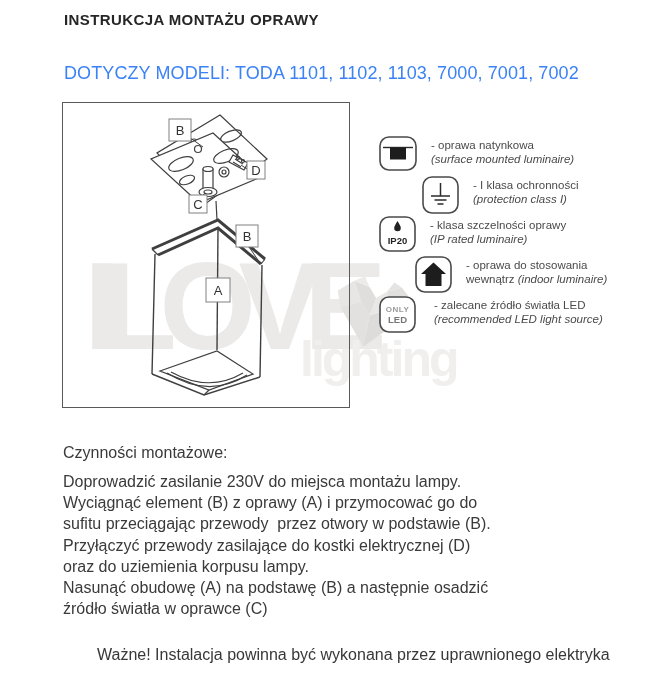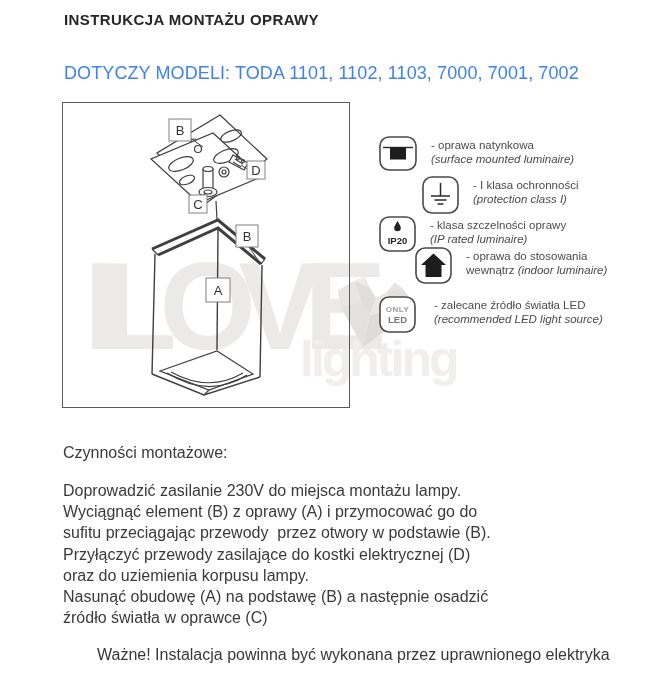--- a/index.html
+++ b/index.html
@@ -22,25 +22,25 @@
     border: 1.5px solid #5a5a5a; z-index: 1; background: transparent;
   }
   .diagram-frame svg { display: block; }
 
   .spec-row { display: flex; align-items: flex-start; gap: 14px; z-index: 2; }
   .spec-row .cap { width: 185px; font-size: 11.5px; line-height: 13.5px; color: #4a4a4a; padding-top: 3px; }
   .cap i { font-style: italic; }
   .row1 { left: 379px; top: 136px; }
   .row2 { left: 379px; top: 176px; margin-left: 43px; }
   .row3 { left: 379px; top: 216px; }
-  .row4 { left: 379px; top: 247px; padding-left: 36px; }
+  .row4 { left: 379px; top: 256px; padding-left: 36px; }
   .row5 { left: 379px; top: 296px; gap: 18px; }
 
   .steps-heading { left: 63px; top: 444px; font-size: 16px; color: #3a3a3a; z-index: 2; }
-  .steps { left: 63px; top: 471px; font-size: 16px; line-height: 21.2px; color: #3a3a3a; z-index: 2; margin-top: 9px; }
+  .steps { left: 63px; top: 471px; font-size: 16px; line-height: 21.2px; color: #3a3a3a; z-index: 2; }
   .steps div { white-space: pre-wrap; }
   .warning { left: 57px; top: 646px; font-size: 16px; color: #383838; z-index: 2; margin-left: 40px; }
 </style>
 </head>
 <body>
 
 <div class="page">
 
   <div class="abs watermark-love">ILOVE</div>
   <div class="abs watermark-lighting">lighting</div>

